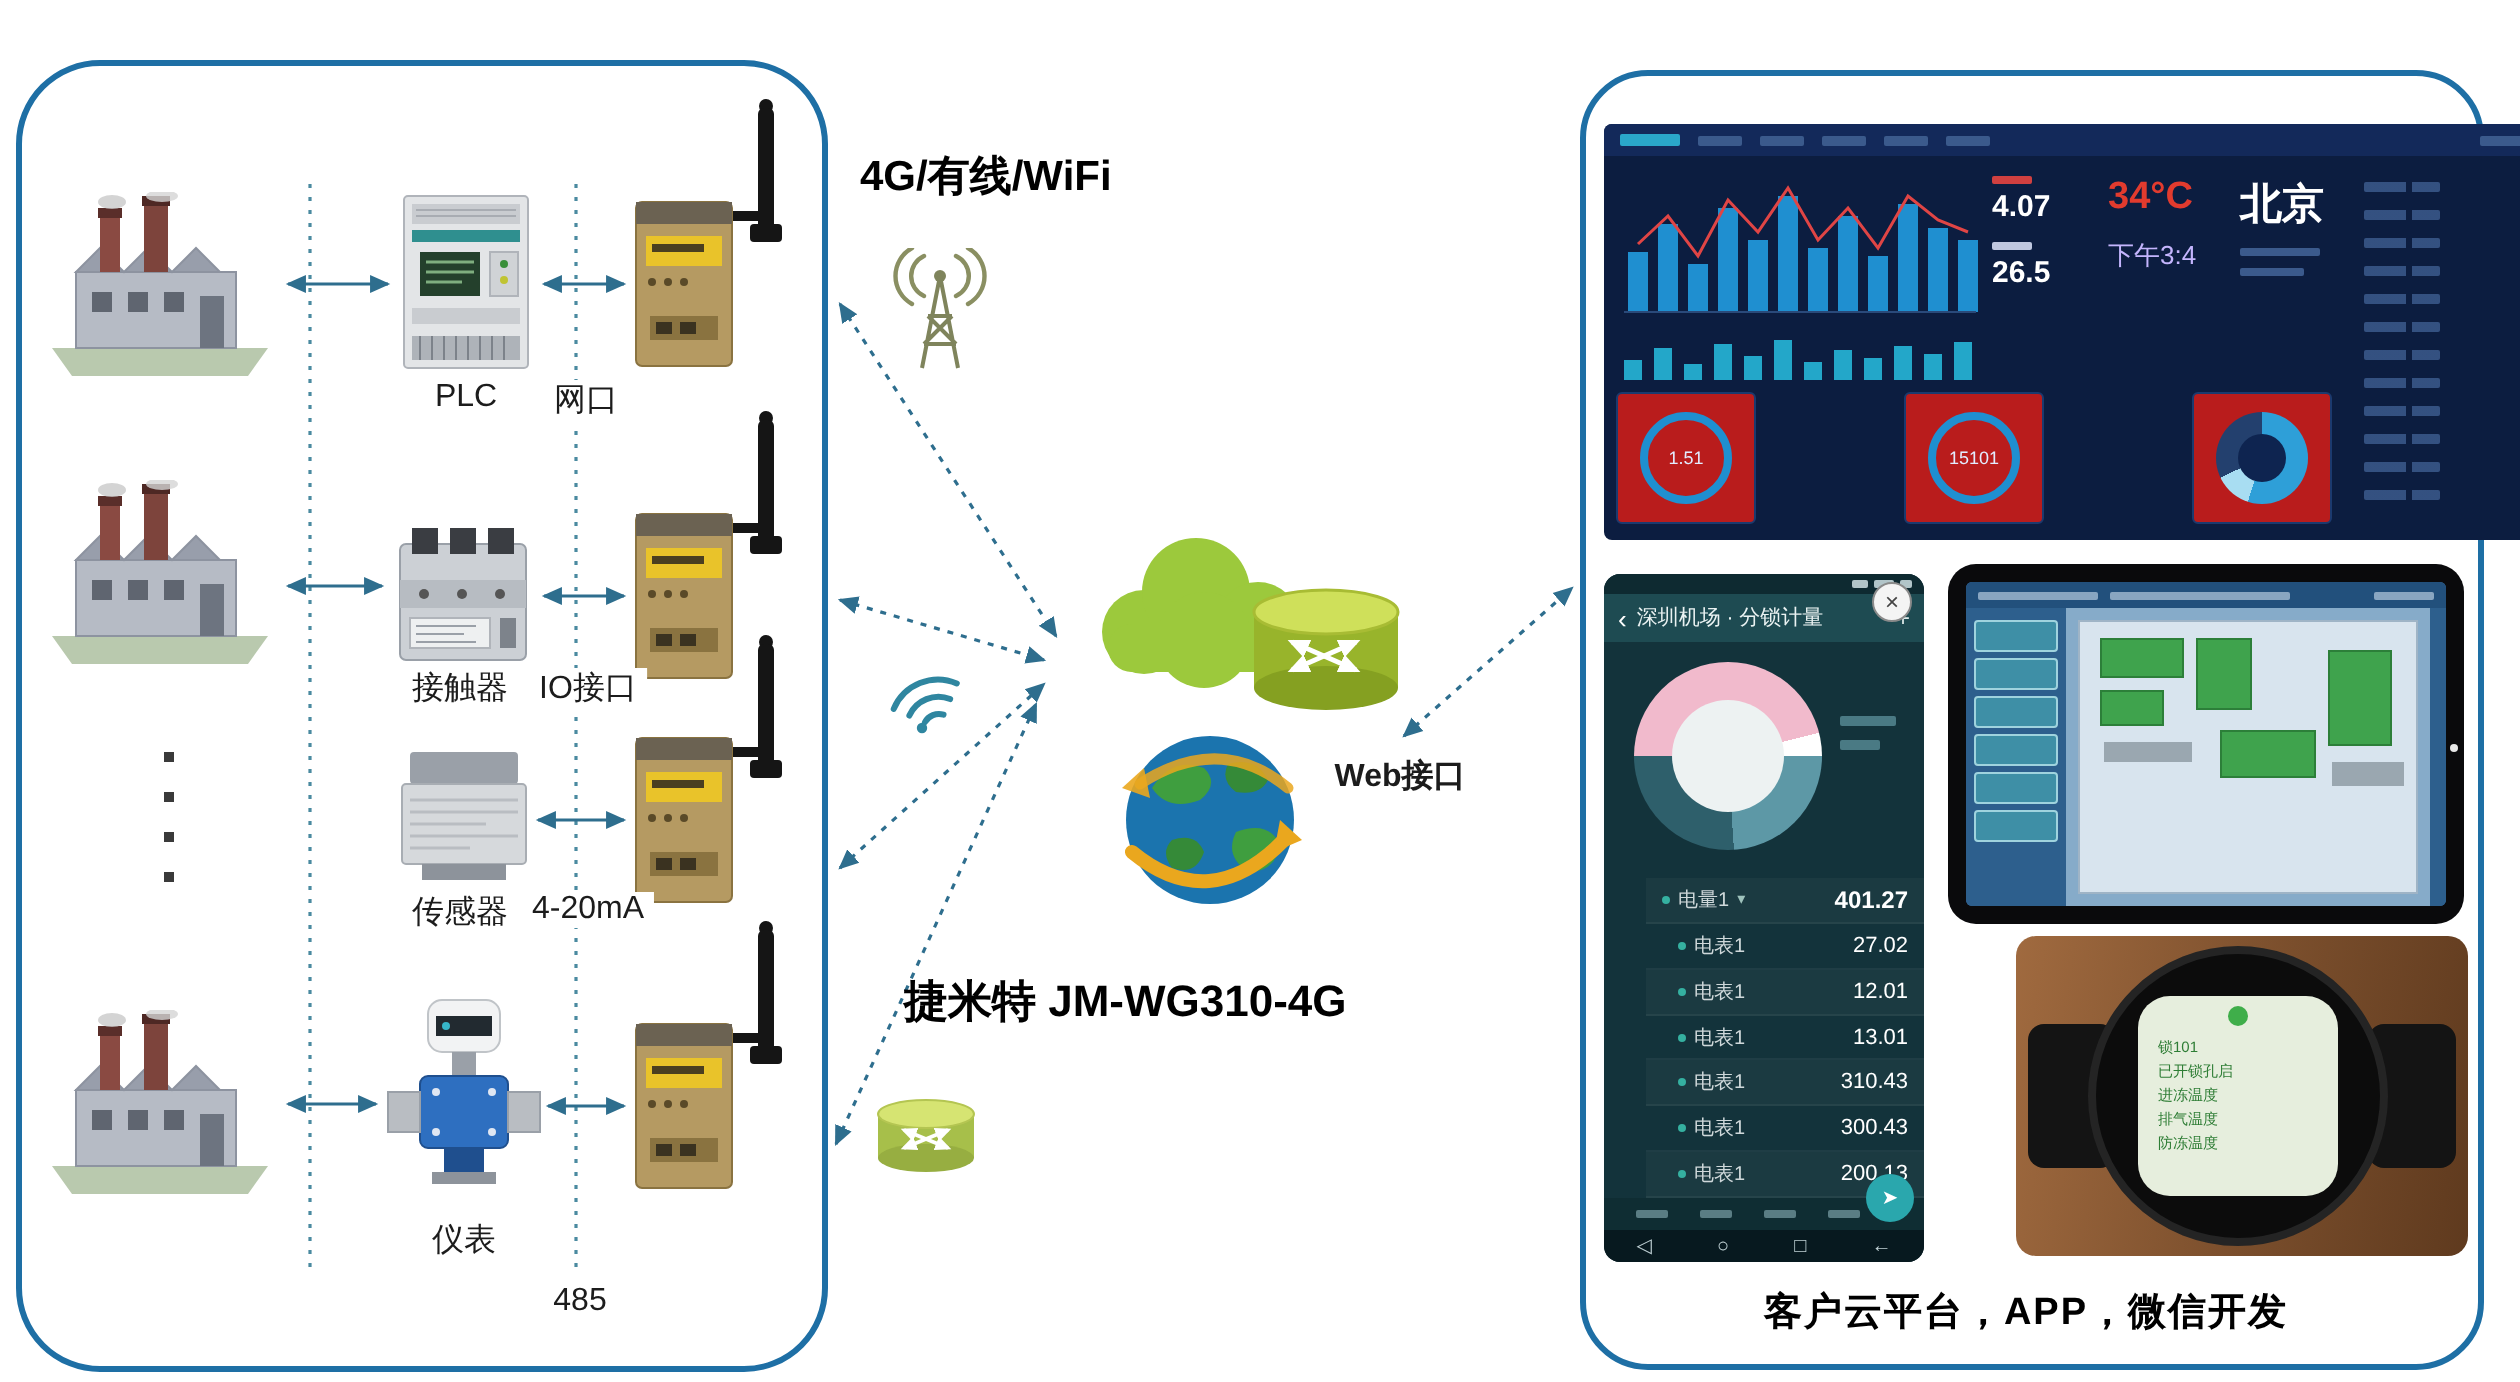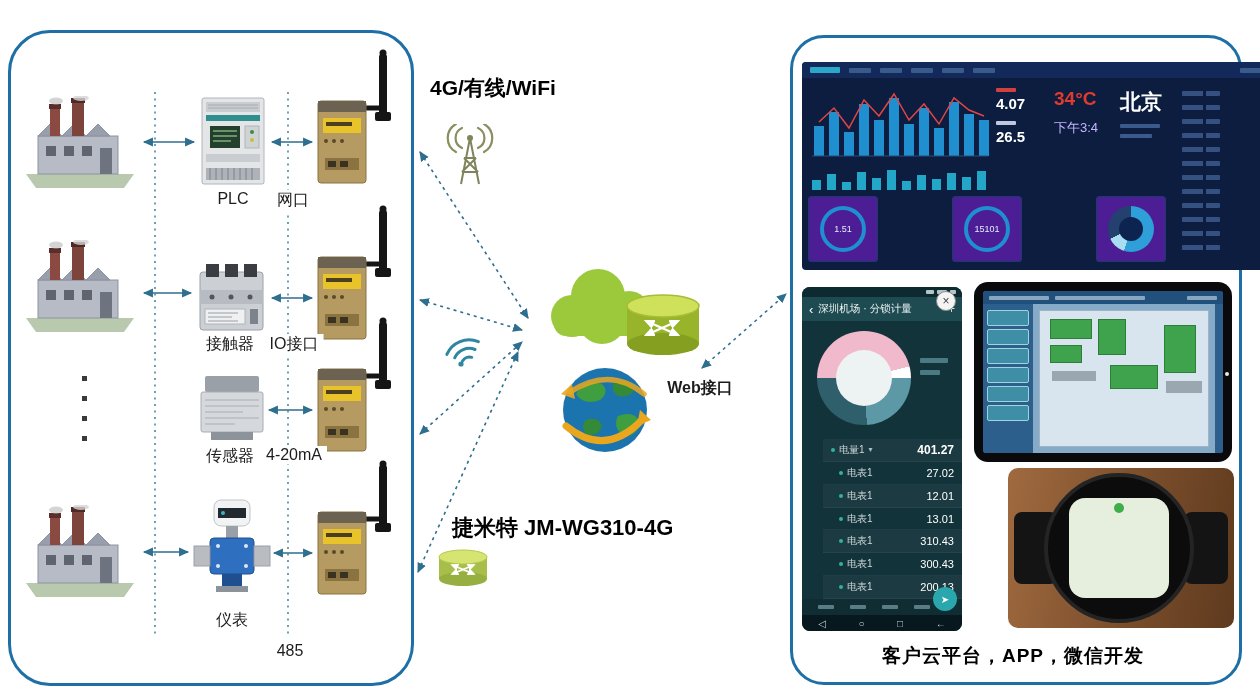--- a/index.html
+++ b/index.html
@@ -23,21 +23,21 @@
   .dash-top{height:16px;background:#13295a;display:flex;align-items:center;gap:9px;padding:0 8px;}
   .dash-top i{display:block;height:5px;background:#3b5a8c;border-radius:1px;}
   .dash-top i.logo{background:#2aa7c9;width:30px;height:6px;}
   .kpi-dash{width:20px;height:4px;border-radius:1px;}
   .kpi-num{font-size:15px;font-weight:bold;color:#fff;margin:3px 0 9px;}
   .temp{font-size:19px;font-weight:bold;color:#e23b2e;}
   .dash-time{font-size:13px;color:#c4b5fd;margin-top:9px;}
   .city{font-size:21px;font-weight:bold;color:#fff;text-align:right;}
   .t-dash{height:5px;margin:9px 2px;border-radius:1px;opacity:.85;
           background:linear-gradient(90deg,#3b5a8c 0 55%,transparent 55% 63%,#3b5a8c 63% 100%);}
-  .g-tile{position:absolute;top:134px;width:68px;height:64px;background:#4c1d95;border:1px solid #1c3a6e;
+  .g-tile{position:absolute;top:134px;width:68px;height:64px;background:#b91c1c;border:1px solid #1c3a6e;
           border-radius:3px;display:flex;align-items:center;justify-content:center;}
   .g-ring{width:46px;height:46px;border-radius:50%;border:4px solid #1f8fd0;display:flex;
           align-items:center;justify-content:center;font-size:9px;color:#e3ecff;box-sizing:border-box;}
   .g-donut{position:relative;width:46px;height:46px;border-radius:50%;
            background:conic-gradient(#2e9fd8 0 55%,#a8ddf2 55% 68%,#23406e 68% 100%);}
   .g-donut::after{content:"";position:absolute;inset:11px;border-radius:50%;background:#0e2450;}
   
   .phone{position:absolute;left:802px;top:287px;width:160px;height:344px;background:#13333b;
          border-radius:8px;overflow:hidden;display:flex;flex-direction:column;z-index:5;}
   .p-status{height:10px;background:#0e2a31;display:flex;justify-content:flex-end;align-items:center;
@@ -317,21 +317,21 @@
     <path d="M60,52 Q76,46 82,58 Q80,72 66,72 Q54,64 60,52 Z" fill="#3f9e3f"></path>
     <path d="M28,56 Q40,52 44,62 Q40,74 28,70 Q22,62 28,56 Z" fill="#358a38"></path>
     <path d="M86,30 Q52,2 12,28" stroke="#eaa71e" stroke-width="5.5" fill="none" opacity=".85" stroke-linecap="round"></path>
     <polygon points="14,20 3,30 17,35" fill="#eaa71e" opacity=".9"></polygon>
     <path d="M8,62 Q47,94 84,56" stroke="#eaa71e" stroke-width="7" fill="none" stroke-linecap="round"></path>
     <polygon points="82,46 93,56 79,62" fill="#eaa71e"></polygon>
   </svg>
 
   <span class="lbl" style="left:700px;top:378px;font-size:16px;font-weight:600;background:transparent">Web接口</span>
 
-  <span class="big-label" style="left:452px;top:513px;font-size:22px">捷米特 JM-WG310-4G</span>
+  <span class="big-label" style="left:452px;top:486px;font-size:22px">捷米特 JM-WG310-4G</span>
 
   <svg class="icon" style="left:436px;top:548px;opacity:.85" width="54" height="44" viewBox="0 0 54 44">
     <rect x="3" y="9" width="48" height="22" fill="#98b42b"></rect>
     <ellipse cx="27" cy="31" rx="24" ry="7" fill="#85a021"></ellipse>
     <ellipse cx="27" cy="9" rx="24" ry="7" fill="#cfe05a" stroke="#a8bc34"></ellipse>
     <g stroke="#fff" stroke-width="1.8" marker-start="url(#ahw)" marker-end="url(#ahw)">
       <line x1="16" y1="26" x2="38" y2="17"></line>
       <line x1="16" y1="17" x2="38" y2="26"></line>
     </g>
   </svg>
@@ -536,19 +536,26 @@
     </div>
     <div class="t-cam"></div>
   </div>
 
   <div class="watch-scene">
     <div class="strap" style="left:6px"></div>
     <div class="strap" style="right:6px"></div>
     <div class="watch-body">
       <div class="watch-screen">
         <div class="w-dot"></div>
+        <div class="w-lines">
+          <div>锁101</div>
+          <div>已开锁孔启</div>
+          <div>进冻温度</div>
+          <div>排气温度</div>
+          <div>防冻温度</div>
+        </div>
       </div>
     </div>
   </div>
 
   <div class="caption">客户云平台，APP，微信开发</div>
 
 </div>
 
 </body></html>

